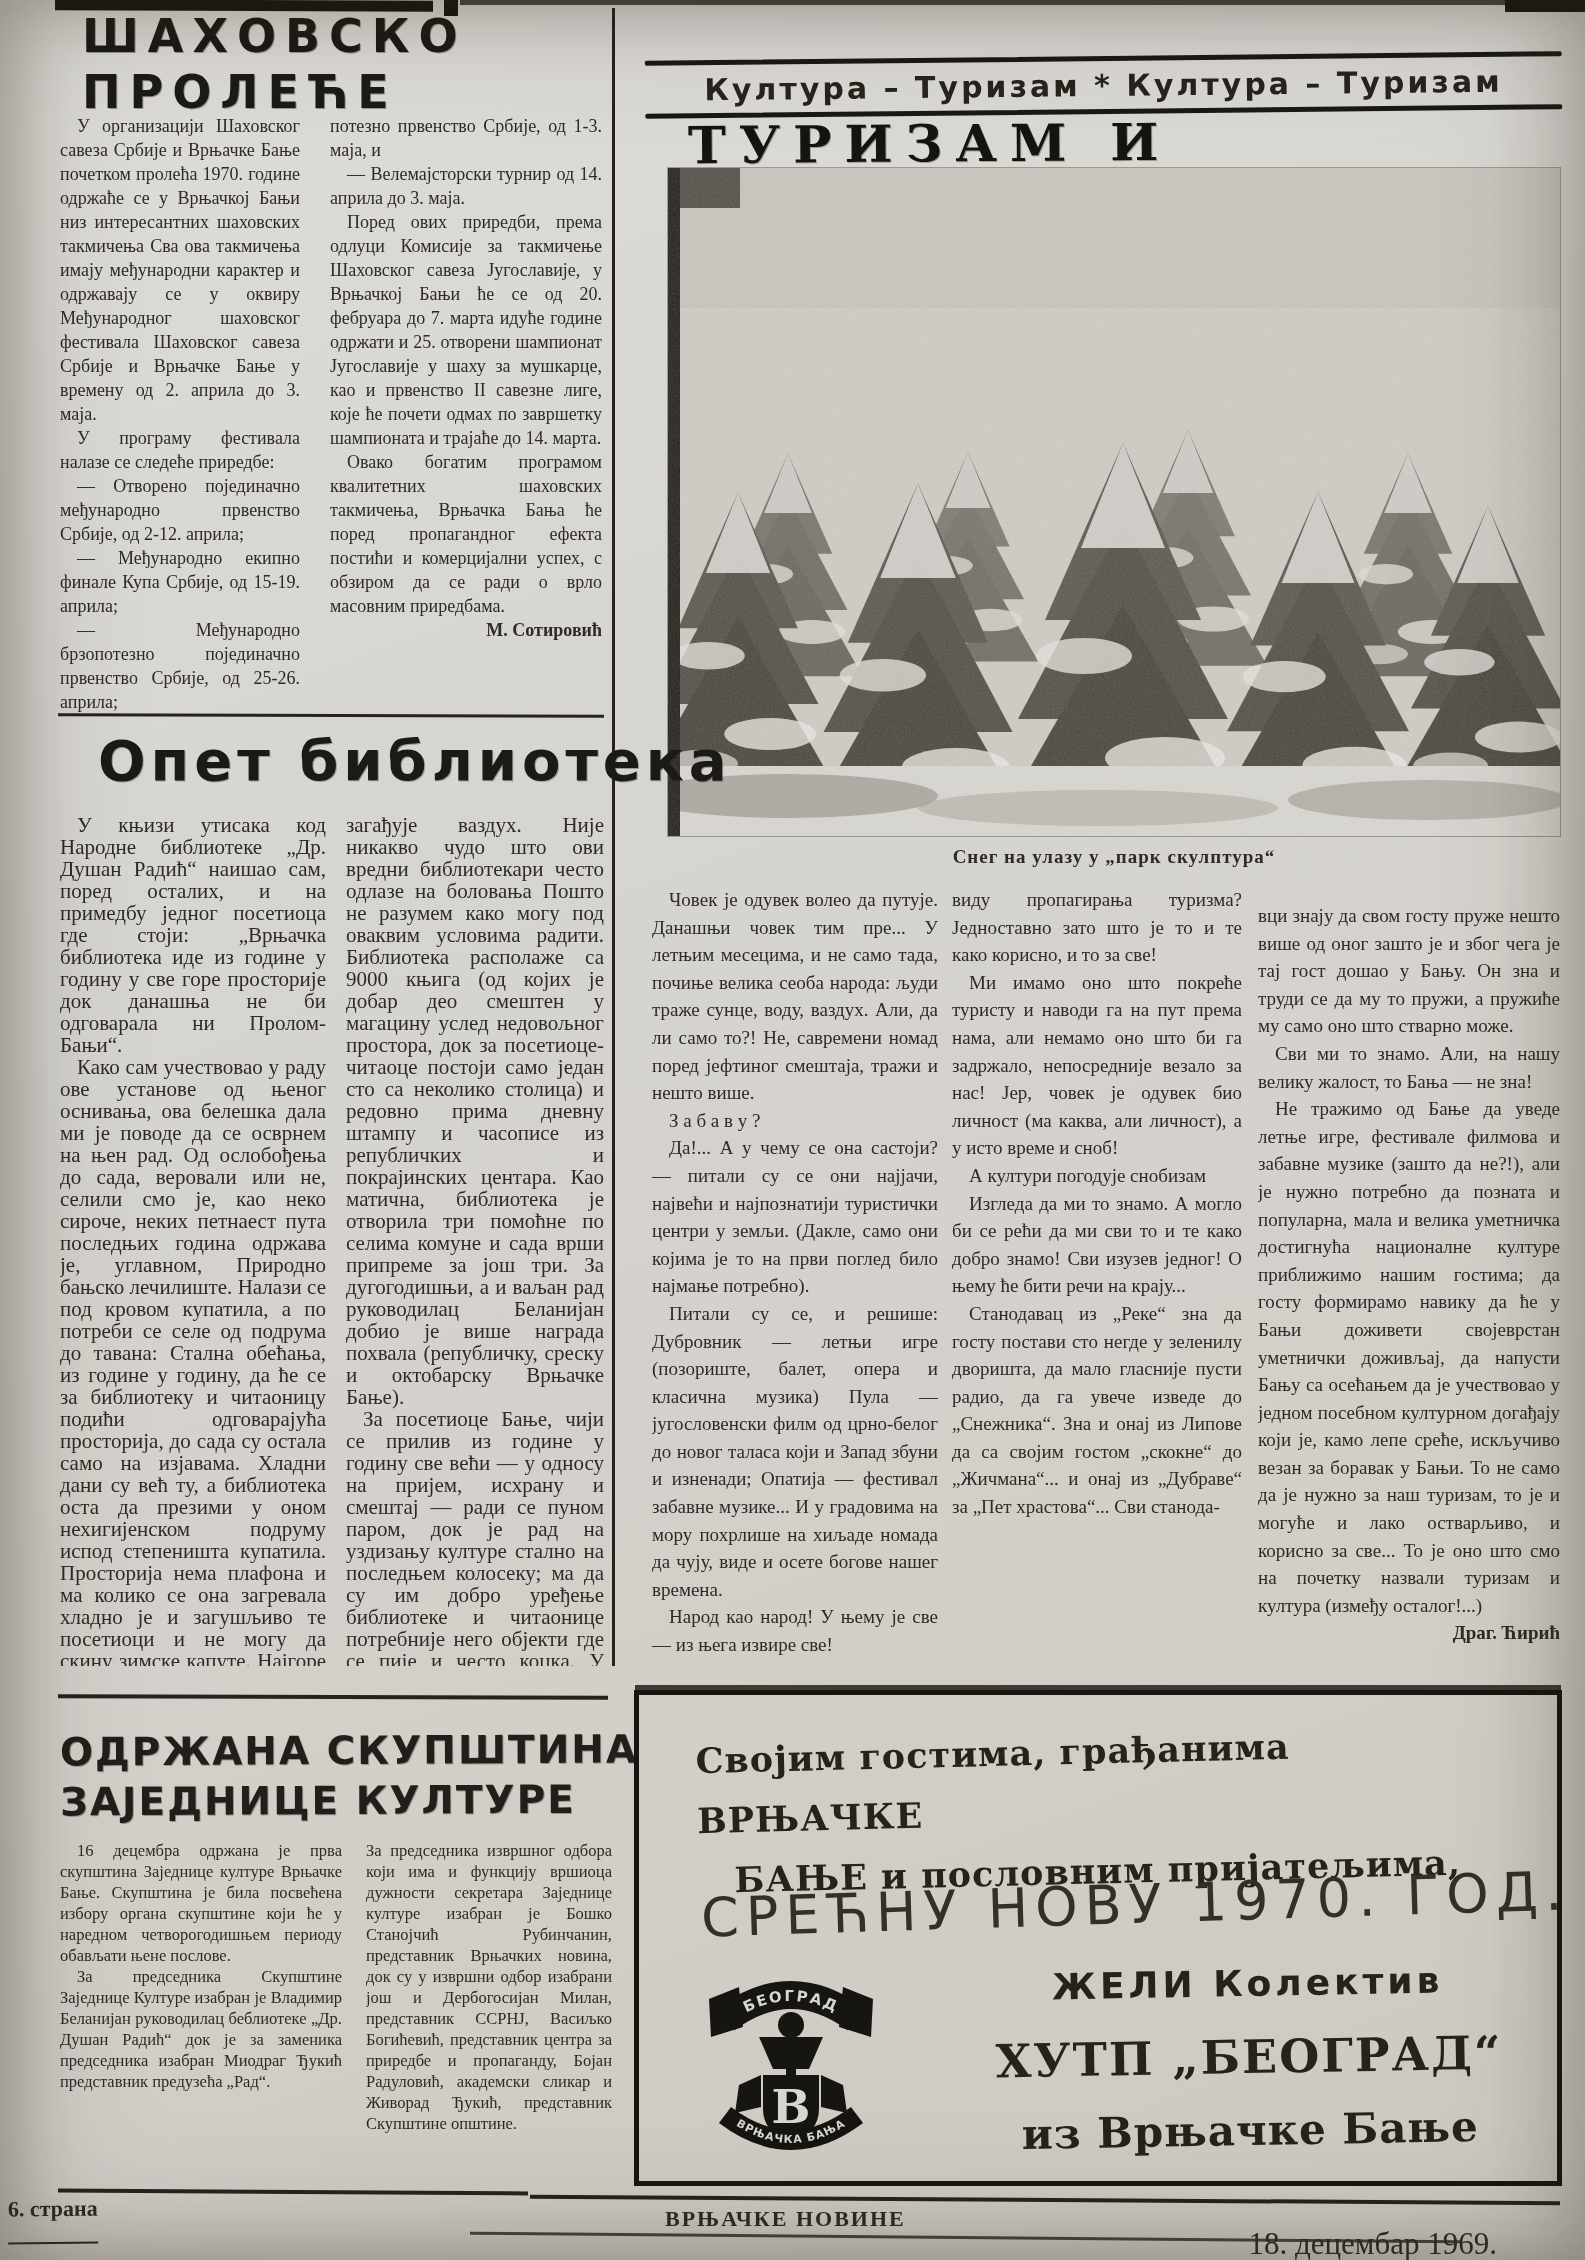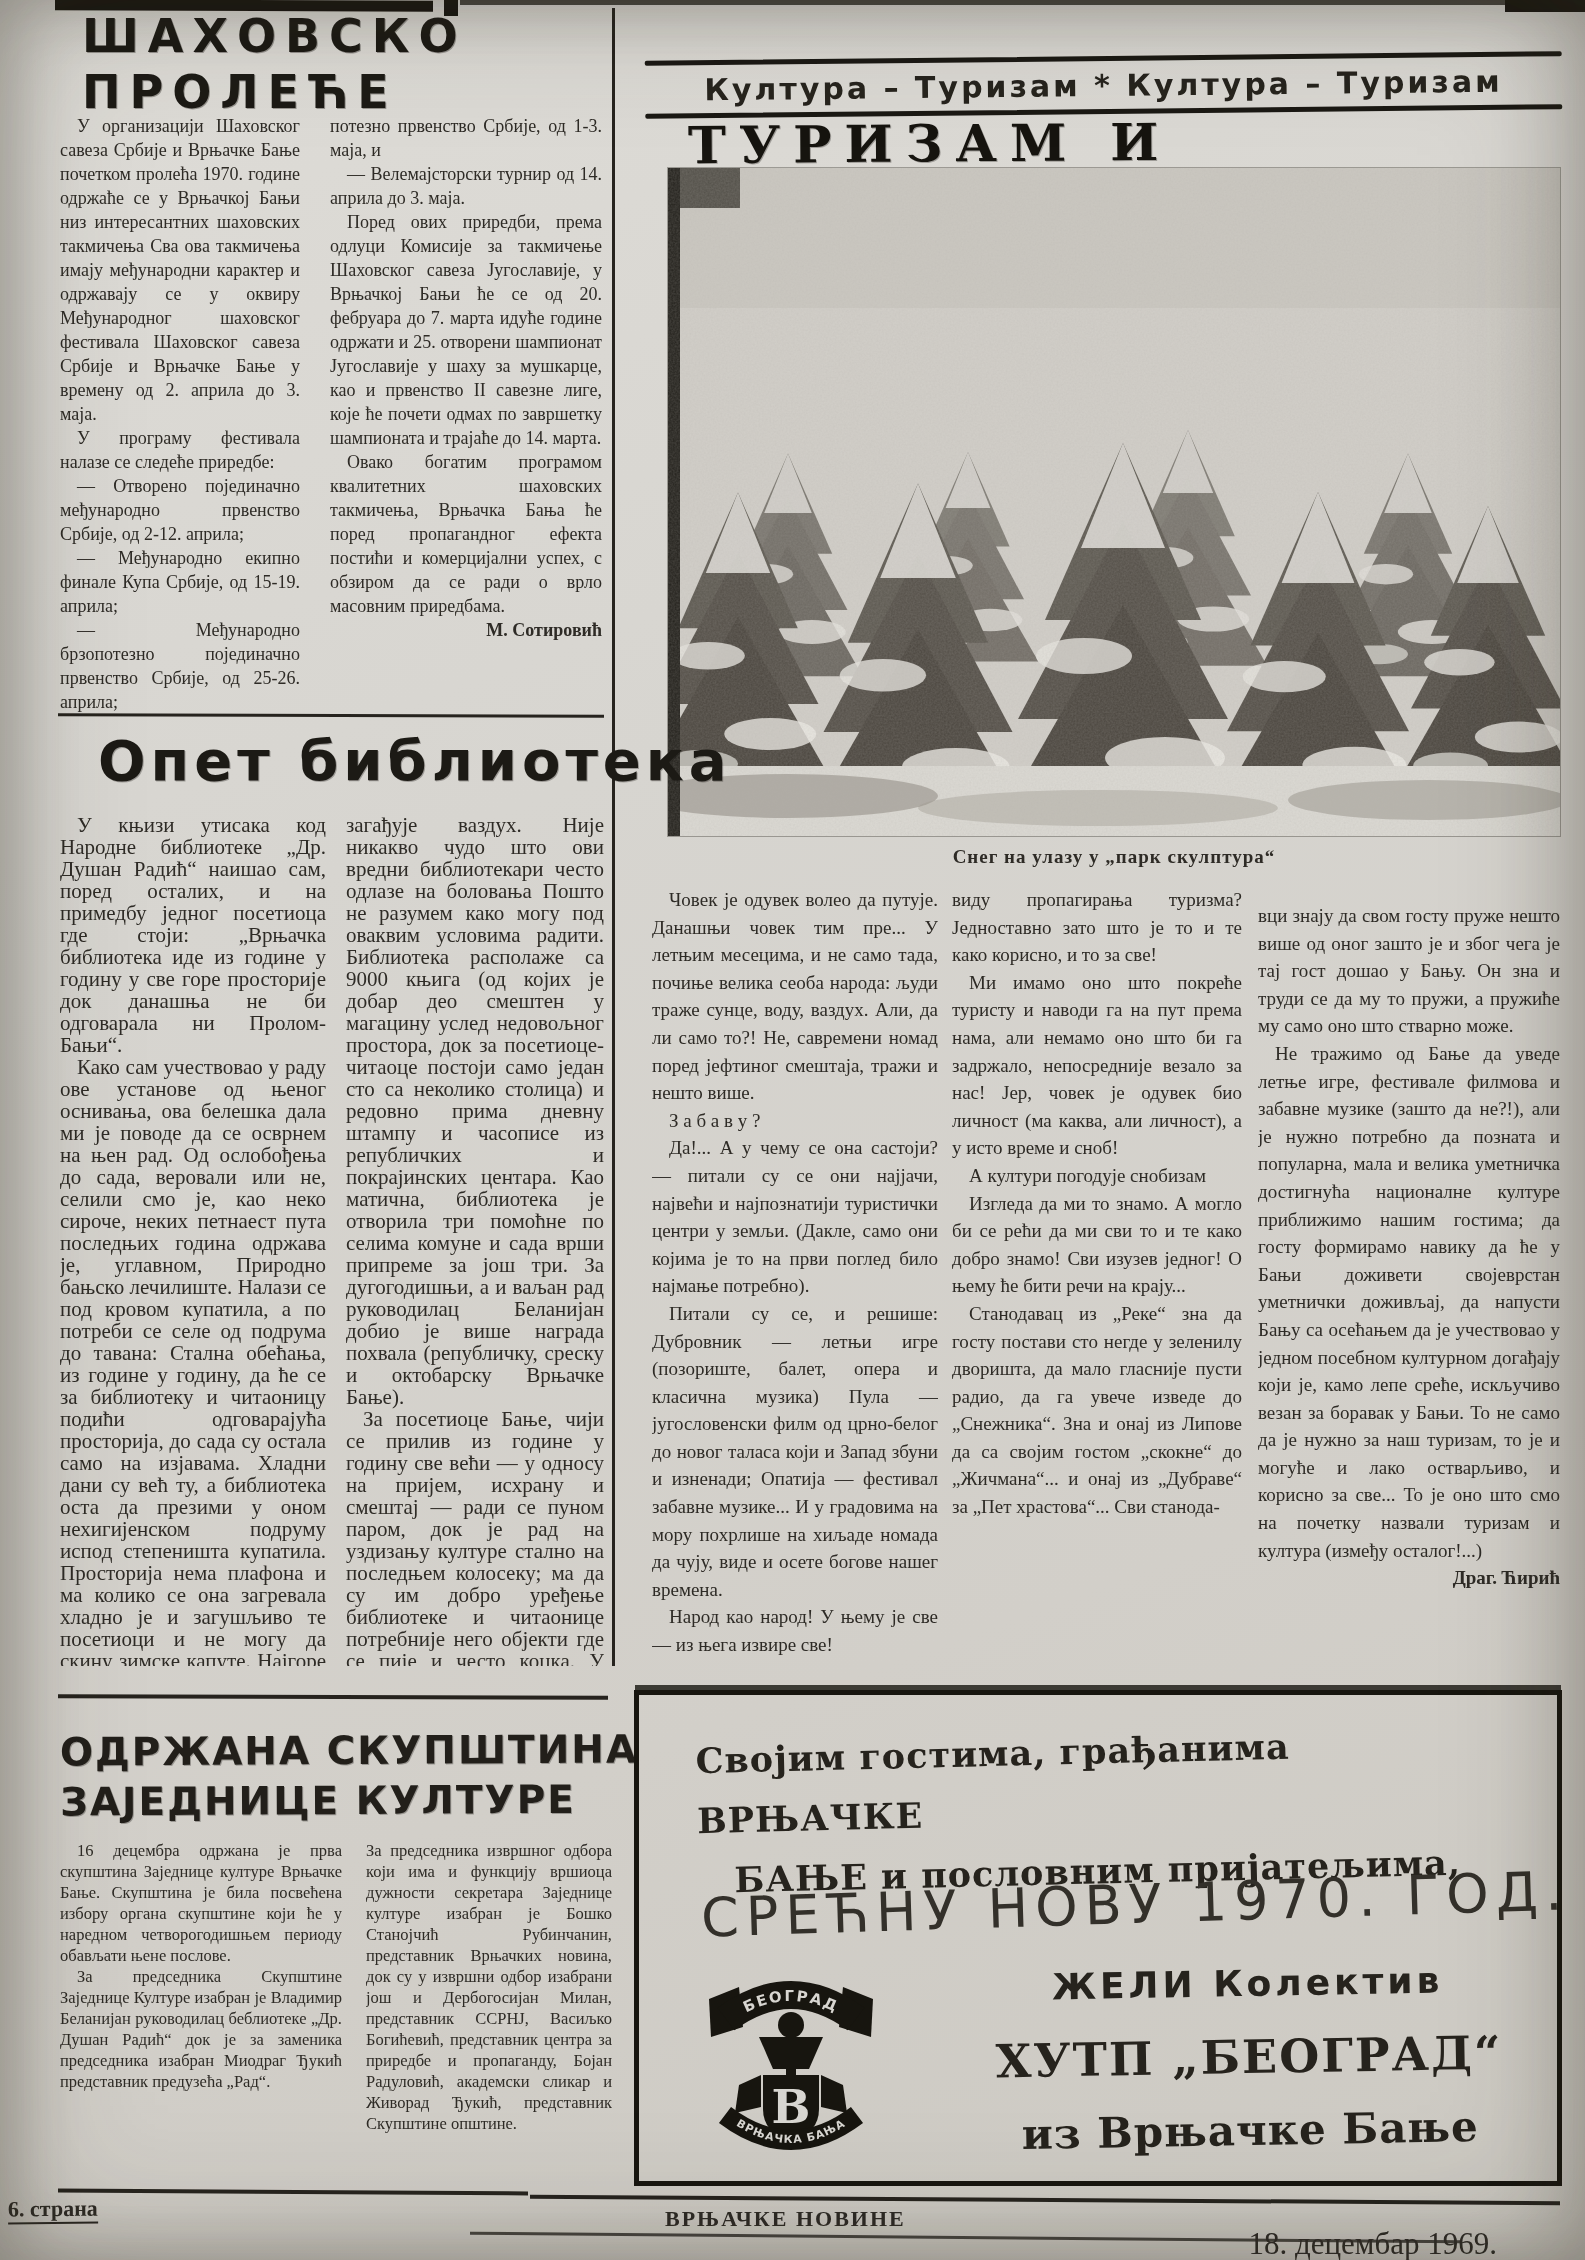--- a/index.html
+++ b/index.html
@@ -45,21 +45,21 @@
   .ad-greeting{font-family:"DejaVu Serif",serif;font-weight:bold;font-size:35px;line-height:60px;
     color:#26231d;transform:rotate(-1.4deg);letter-spacing:1px;}
   .ad-greeting .g2{padding-left:36px;}
   .ad-wish{font-family:"DejaVu Sans",sans-serif;font-weight:normal;font-size:54px;letter-spacing:7px;
     color:#33302a;transform:rotate(-1.8deg);white-space:nowrap;}
   .ad-sender{text-align:center;transform:rotate(-1deg);color:#26231d;}
   .ad-sender .s1{font-family:"DejaVu Sans",sans-serif;font-weight:800;font-size:36px;letter-spacing:4px;margin-bottom:26px;}
   .ad-sender .s2{font-family:"DejaVu Serif",serif;font-weight:bold;font-size:46px;letter-spacing:2px;margin-bottom:22px;}
   .ad-sender .s3{font-family:"DejaVu Serif",serif;font-weight:bold;font-size:42px;letter-spacing:1px;}
   
-  .foot-page{font-size:22px;font-weight:bold;border-bottom:2px solid #2a2722;padding-bottom:0;transform:rotate(-.5deg);}
+  .foot-page{font-size:22px;font-weight:bold;border-bottom:2px solid #2a2722;padding-bottom:20px;transform:rotate(-.5deg);}
   .foot-name{font-size:22px;font-weight:bold;letter-spacing:2px;font-family:Liberation Serif, serif;}
   .foot-date{font-size:31px;}
 </style>
 </head>
 <body>
 
 <div class="page">
 
   <div class="abs smudge" style="left:55px;top:0;width:378px;height:11px;transform:rotate(.2deg);"></div>
   <div class="abs smudge" style="left:444px;top:0;width:14px;height:16px;"></div>
@@ -157,20 +157,21 @@
           <p>виду пропагирања туризма? Једноставно зато што је то и те како корисно, и то за све!</p>
           <p>Ми имамо оно што покреће туристу и наводи га на пут према нама, али немамо оно што би га задржало, непосредније везало за нас! Јер, човек је одувек био личност (ма каква, али личност), а у исто време и сноб!</p>
           <p>А култури погодује снобизам</p>
           <p>Изгледа да ми то знамо. А могло би се рећи да ми сви то и те како добро знамо! Сви изузев једног! О њему ће бити речи на крају...</p>
           <p>Станодавац из „Реке“ зна да госту постави сто негде у зеленилу дворишта, да мало гласније пусти радио, да га увече изведе до „Снежника“. Зна и онај из Липове да са својим гостом „скокне“ до „Жичмана“... и онај из „Дубраве“ за „Пет храстова“... Сви станода-</p>
         </div>
     </div>
     <div class="col tour-cols cont" style="left:1258px;top:902px;width:302px;height:778px;font-family:Liberation Serif, serif;">
       <div>
           <p>вци знају да свом госту пруже нешто више од оног зашто је и због чега је тај гост дошао у Бању. Он зна и труди се да му то пружи, а пружиће му само оно што стварно може.</p>
+          <p>Сви ми то знамо. Али, на нашу велику жалост, то Бања — не зна!</p>
           <p>Не тражимо од Бање да уведе летње игре, фестивале филмова и забавне музике (зашто да не?!), али је нужно потребно да позната и популарна, мала и велика уметничка достигнућа националне културе приближимо нашим гостима; да госту формирамо навику да ће у Бањи доживети својеврстан уметнички доживљај, да напусти Бању са осећањем да је учествовао у једном посебном културном догађају који је, камо лепе среће, искључиво везан за боравак у Бањи. То не само да је нужно за наш туризам, то је и могуће и лако остварљиво, и корисно за све... То је оно што смо на почетку назвали туризам и култура (између осталог!...)</p>
         </div>
       <p class="byline">Драг. Ћирић</p>
     </div>
   </section>
 
   <section>
     <div class="abs h-lib" style="left:98px;top:728px;">Опет библиотека</div>
     <div class="col lib-cols" style="left:60px;top:814px;width:266px;height:852px;">
       <div>

